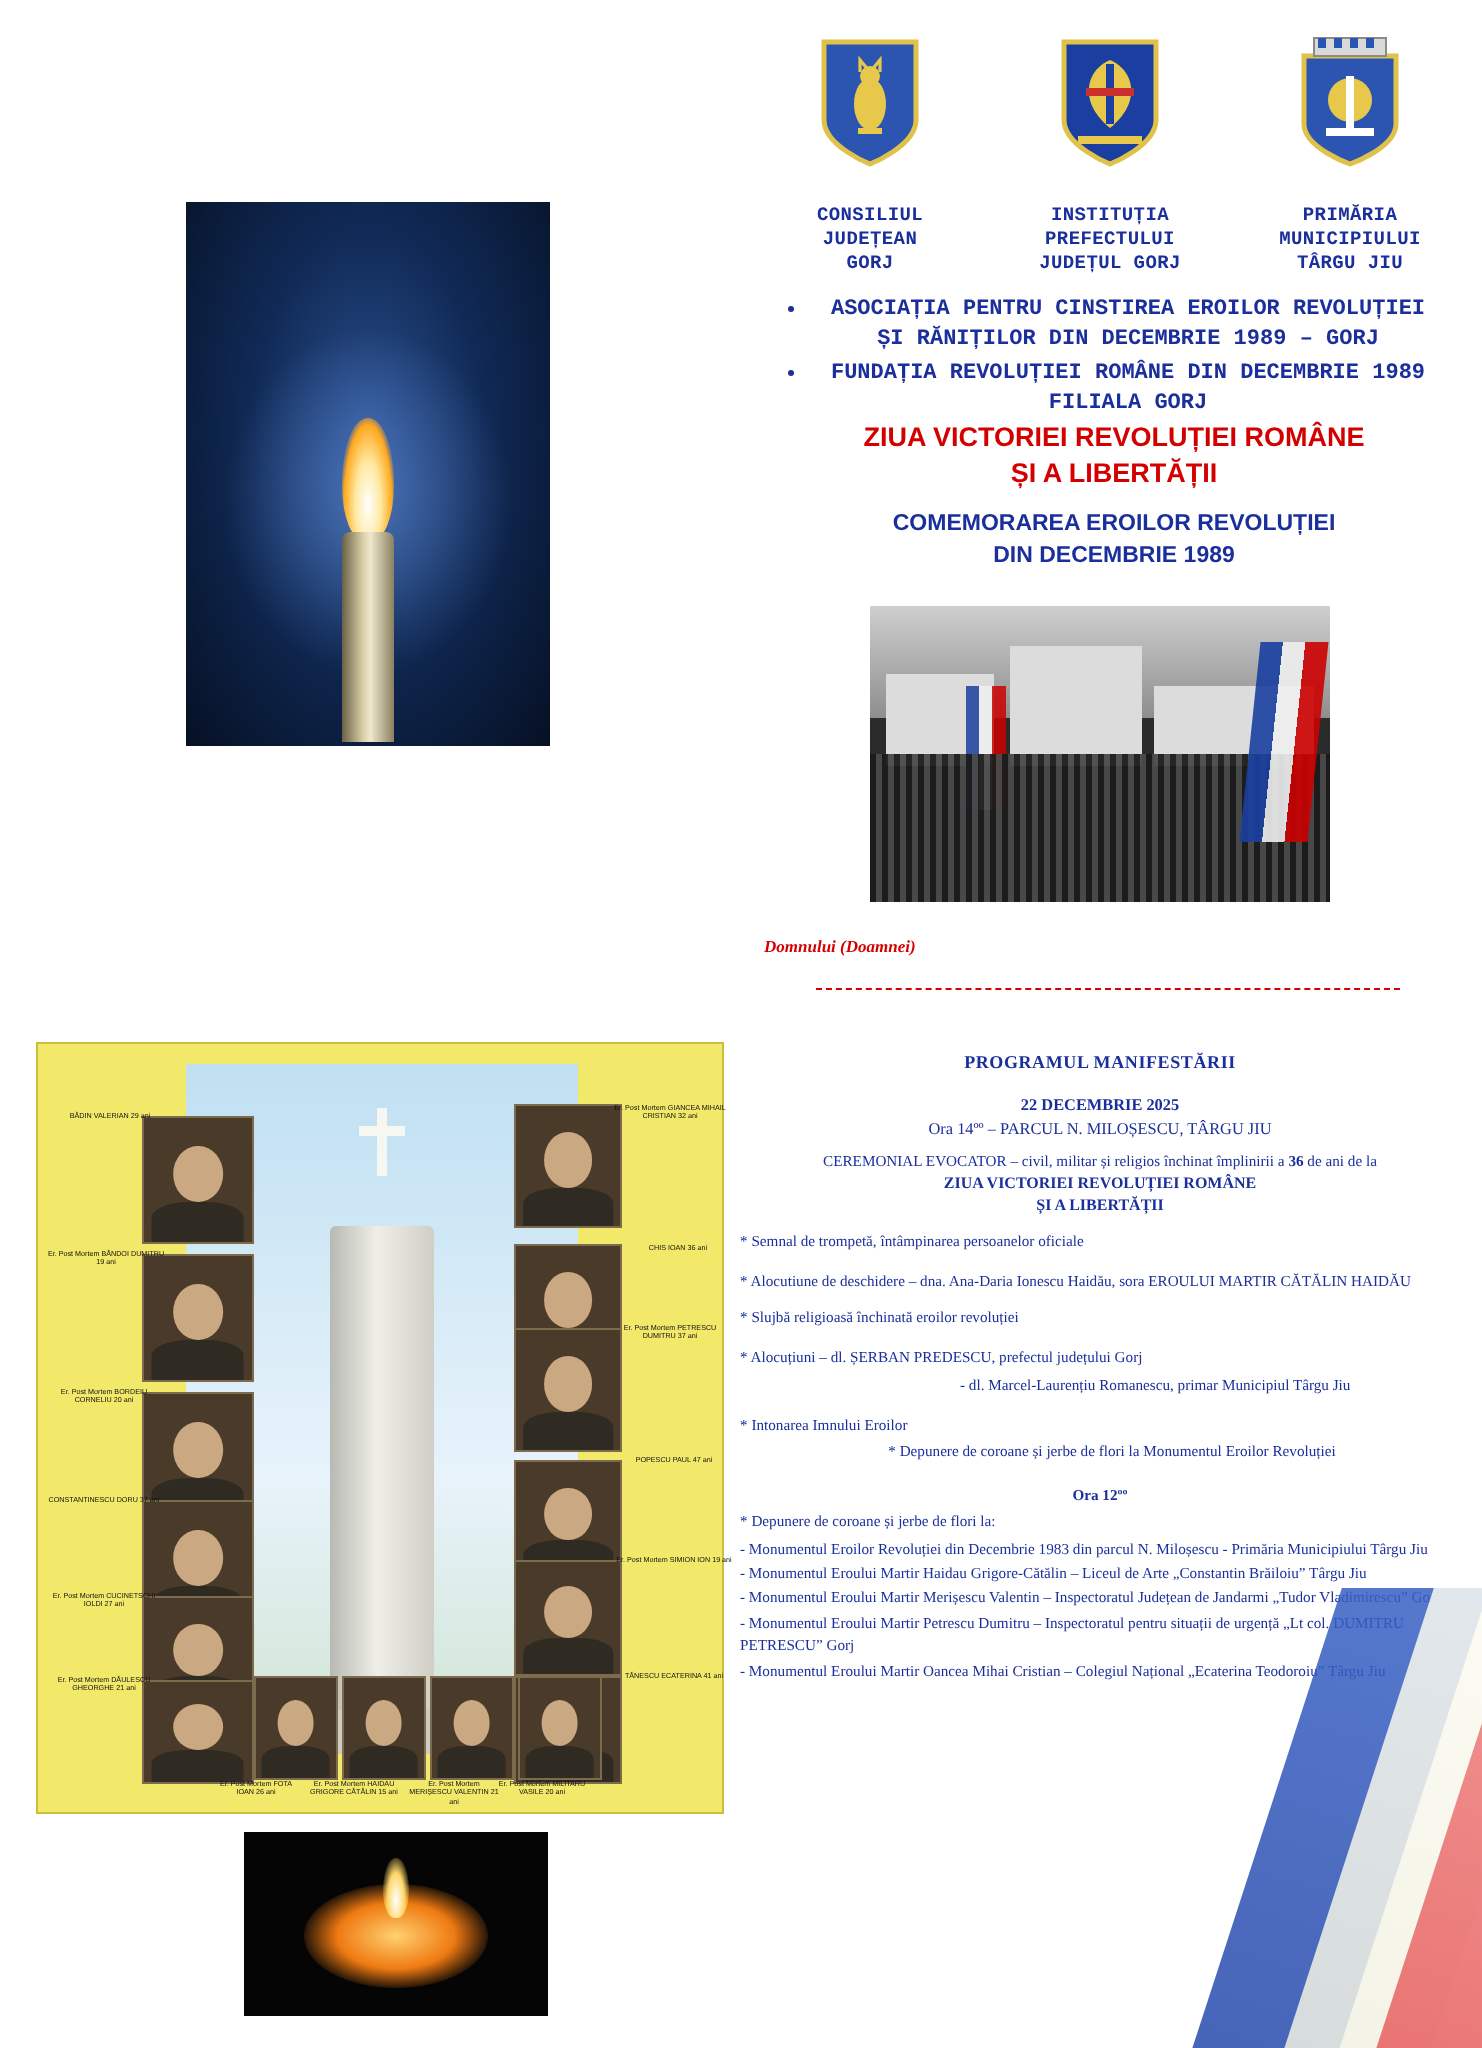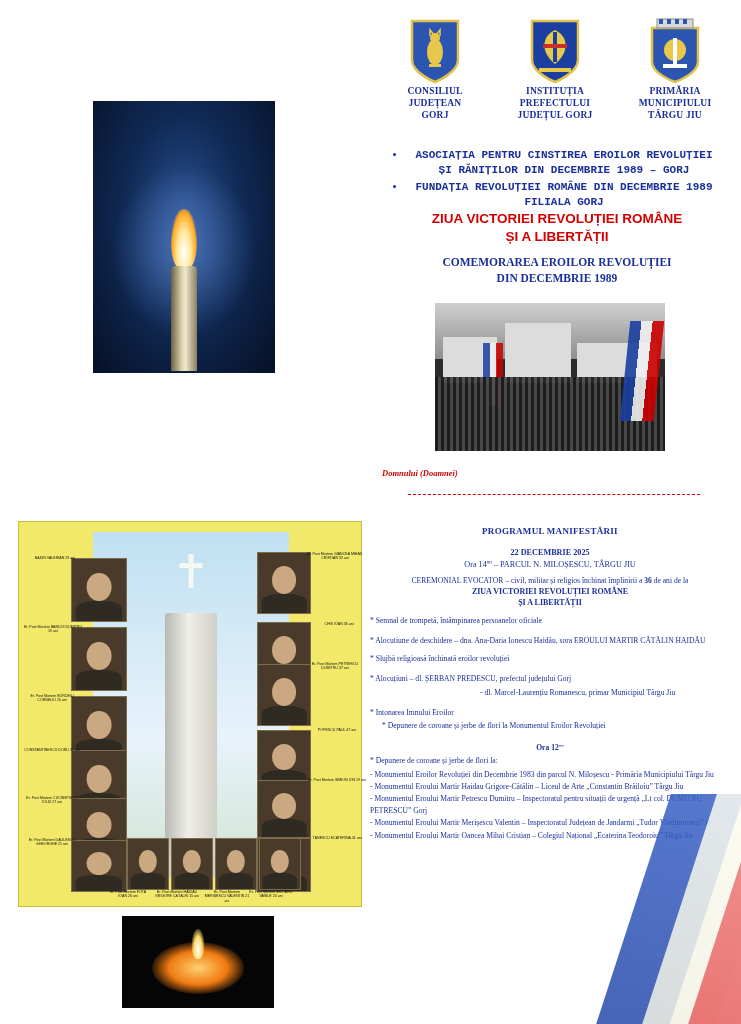--- a/index.html
+++ b/index.html
@@ -29,25 +29,25 @@
     display: flex;
     justify-content: space-between;
     align-items: flex-start;
   }
   .crest-block {
     width: 110px;
     text-align: center;
   }
   .crest-caption {
     color: #1a2f9c;
-    font-family: Liberation Serif, serif;
+    font-family: Liberation Mono, monospace;
     font-weight: bold;
     font-size: 9.5px;
     line-height: 1.25;
-    margin-top: 2px;
+    margin-top: 18px;
     letter-spacing: .2px;
   }
   .shield {
     width: 52px;
     height: 66px;
     margin: 0 auto;
     position: relative;
   }
 
   
@@ -84,21 +84,21 @@
     font-size: 13.5px;
     line-height: 1.3;
   }
   .blue-subtitle {
     position: absolute;
     left: 382px;
     top: 255px;
     width: 350px;
     text-align: center;
     color: #1a2f9c;
-    font-family: Liberation Serif, serif;
+    font-family: Liberation Sans, sans-serif;
     font-weight: bold;
     font-size: 11.5px;
     line-height: 1.35;
   }
 
   
   .crowd-photo {
     position: absolute;
     left: 435px;
     top: 303px;
@@ -629,30 +629,30 @@
 
     <div class="item tight">* Semnal de trompetă, întâmpinarea persoanelor oficiale</div>
     <div class="item">*  Alocutiune de deschidere – dna.  Ana-Daria Ionescu Haidău, sora  EROULUI MARTIR CĂTĂLIN HAIDĂU</div>
 
     <div class="item tight">*  Slujbă religioasă închinată eroilor revoluției</div>
 
     <div class="item">*  Alocuțiuni – dl.  ȘERBAN PREDESCU, prefectul județului Gorj</div>
     <div class="sub" style="text-indent:110px;">- dl. Marcel-Laurențiu Romanescu, primar Municipiul Târgu Jiu</div>
 
     <div class="item">*  Intonarea Imnului Eroilor</div>
-    <div class="sub" style="text-indent:12px;">* Depunere de coroane și jerbe de flori la Monumentul Eroilor Revoluției</div>
+    <div class="sub" style="text-indent:12px;text-align:center;">* Depunere de coroane și jerbe de flori la Monumentul Eroilor Revoluției</div>
 
     <div class="hour2">Ora 12ºº</div>
     <div class="sub">* Depunere de coroane și jerbe de flori la:</div>
 
     <div class="lines">
       <div>- Monumentul Eroilor Revoluției din Decembrie 1983 din parcul N. Miloșescu - Primăria Municipiului Târgu Jiu</div>
       <div>- Monumentul Eroului Martir Haidau Grigore-Cătălin – Liceul de Arte „Constantin Brăiloiu” Târgu Jiu</div>
+      <div>- Monumentul Eroului Martir Merișescu Valentin – Inspectoratul Județean de Jandarmi „Tudor Vladimirescu” Gorj</div>
       <div>- Monumentul Eroului Martir Petrescu Dumitru – Inspectoratul pentru situații de urgență „Lt col. DUMITRU PETRESCU” Gorj</div>
-      <div>- Monumentul Eroului Martir Merișescu Valentin – Inspectoratul Județean de Jandarmi „Tudor Vladimirescu” Gorj</div>
       <div>- Monumentul Eroului Martir Oancea Mihai Cristian – Colegiul Național „Ecaterina Teodoroiu” Târgu Jiu</div>
     </div>
   </div>
 
   <div class="flag-wedge">
     <div class="band b1"></div>
     <div class="band b2"></div>
     <div class="band b3"></div>
   </div>
 

